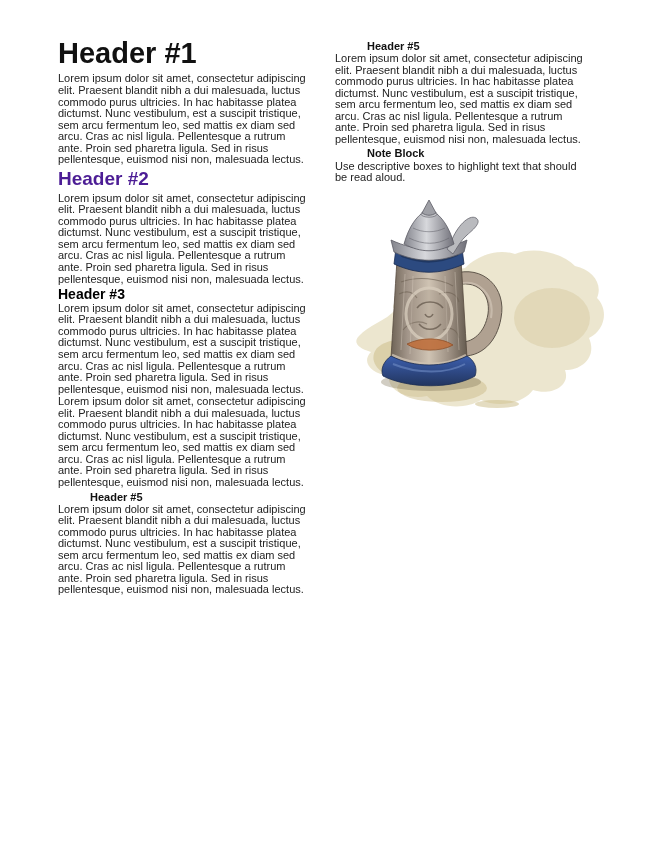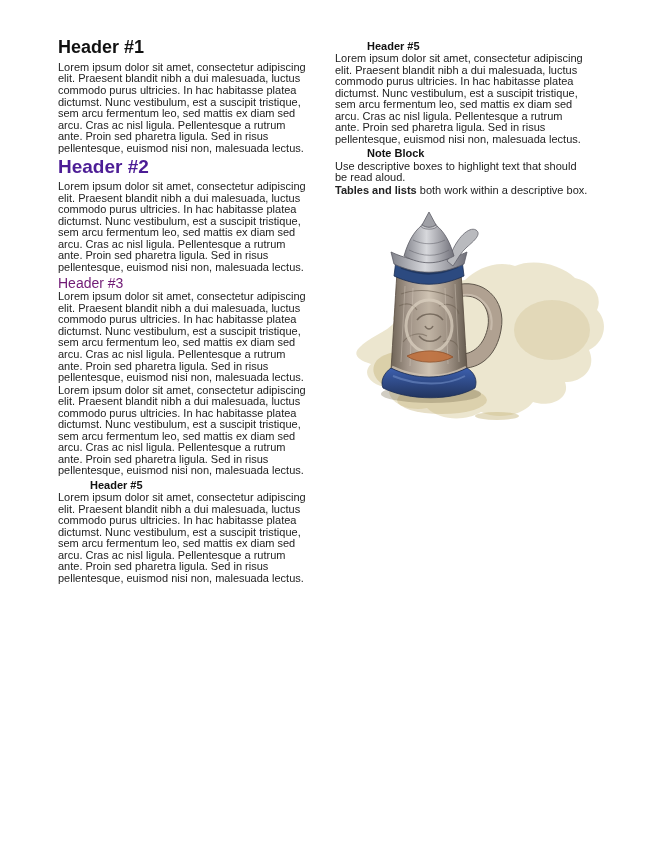--- a/index.html
+++ b/index.html
@@ -15,23 +15,23 @@
     width: 652px;
     height: 844px;
     padding: 38px 0 0 58px;
     display: flex;
     gap: 24px;
     font-family: "Liberation Sans", "DejaVu Sans", sans-serif;
     color: #222222;
   }
   .col { width: 253px; flex: 0 0 253px; }
   .col p { font-size: 11px; line-height: 1.05; margin: 0 0 1px 0; }
-  .h1 { font-size: 18px;  font-weight: bold; color: #111; line-height: 1.05; margin: 0 0 5px 0; }
+  .h1 { font-size: 29px;  font-weight: bold; color: #111; line-height: 1.05; margin: 0 0 5px 0; }
   .h2 { font-size: 19px;  font-weight: bold; color: #4c1d95; line-height: 1.05; margin: 3px 0 4px 0; }
-  .h3 { font-size: 14px;  font-weight: normal; color: #701a75; line-height: 1.05; margin: 2px 0 1px 0; }
+  .h3 { font-size: 14px;  font-weight: bold; color: #000000; line-height: 1.05; margin: 2px 0 1px 0; }
   .h4 { font-size: 13px;  font-weight: bold; color: #111; line-height: 1.05; margin: 1px 0 1px 0; }
   .h5 { font-size: 11px;  font-weight: bold; color: #111; line-height: 1.1;  margin: 2px 0 1px 0; padding-left: 32px; }
   .lead-bold { font-weight: bold; }
   .stein-wrap { margin: 14px 0 0 12px; }
   svg { display: block; }
 </style>
 </head>
 <body>
 
 <div class="page">
@@ -53,21 +53,20 @@
   </div>
 
   <div class="col">
     <div class="h5">Header #5</div>
     <p>Lorem ipsum dolor sit amet, consectetur adipiscing elit. Praesent blandit nibh a dui malesuada, luctus commodo purus ultricies. In hac habitasse platea dictumst. Nunc vestibulum, est a suscipit tristique, sem arcu fermentum leo, sed mattis ex diam sed arcu. Cras ac nisl ligula. Pellentesque a rutrum ante. Proin sed pharetra ligula. Sed in risus pellentesque, euismod nisi non, malesuada lectus.</p>
 
     <div class="h5">Note Block</div>
 
     <p>Use descriptive boxes to highlight text that should be read aloud.</p>
 
-    <p><span class="lead-bold">Tables and lists</span><span> both work within a descriptive box.</span></p>
 
     <div class="stein-wrap">
       <svg viewBox="0 0 270 215" width="270" height="215">
         <defs>
           <linearGradient id="bodyGrad" x1="0" y1="0" x2="1" y2="0">
             <stop offset="0" stop-color="#6e6356"></stop>
             <stop offset="0.22" stop-color="#a3968a"></stop>
             <stop offset="0.5" stop-color="#cfc3b3"></stop>
             <stop offset="0.78" stop-color="#9a8d80"></stop>
             <stop offset="1" stop-color="#655b4f"></stop>

